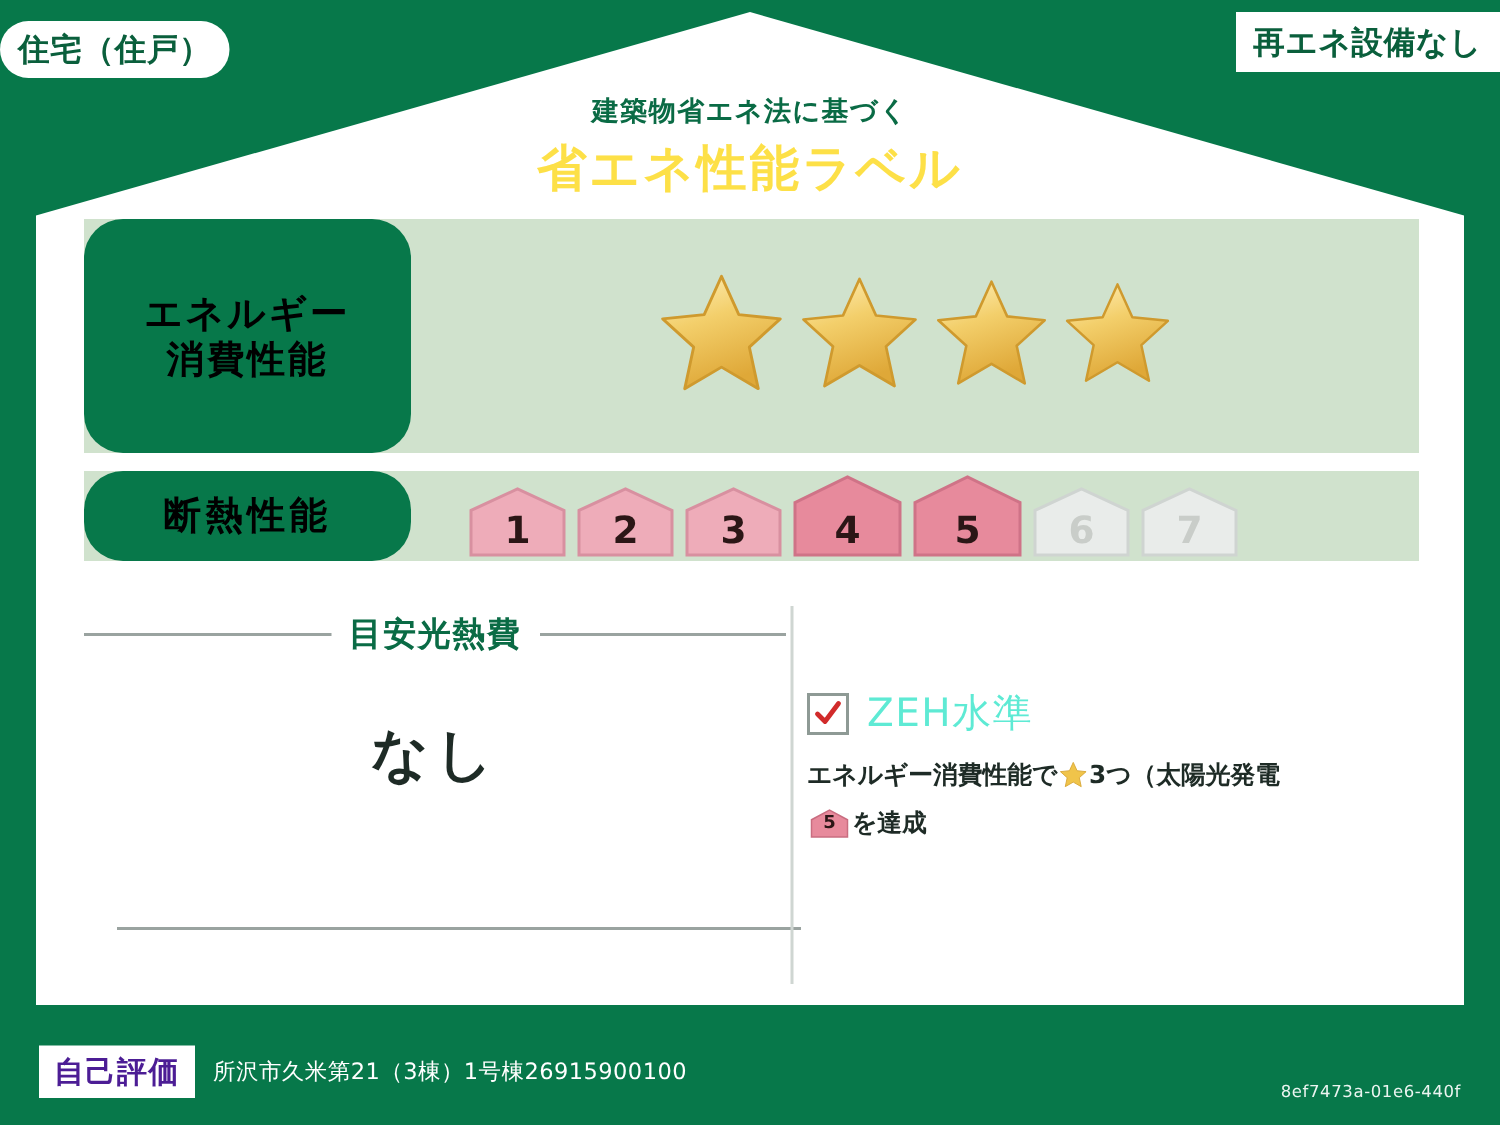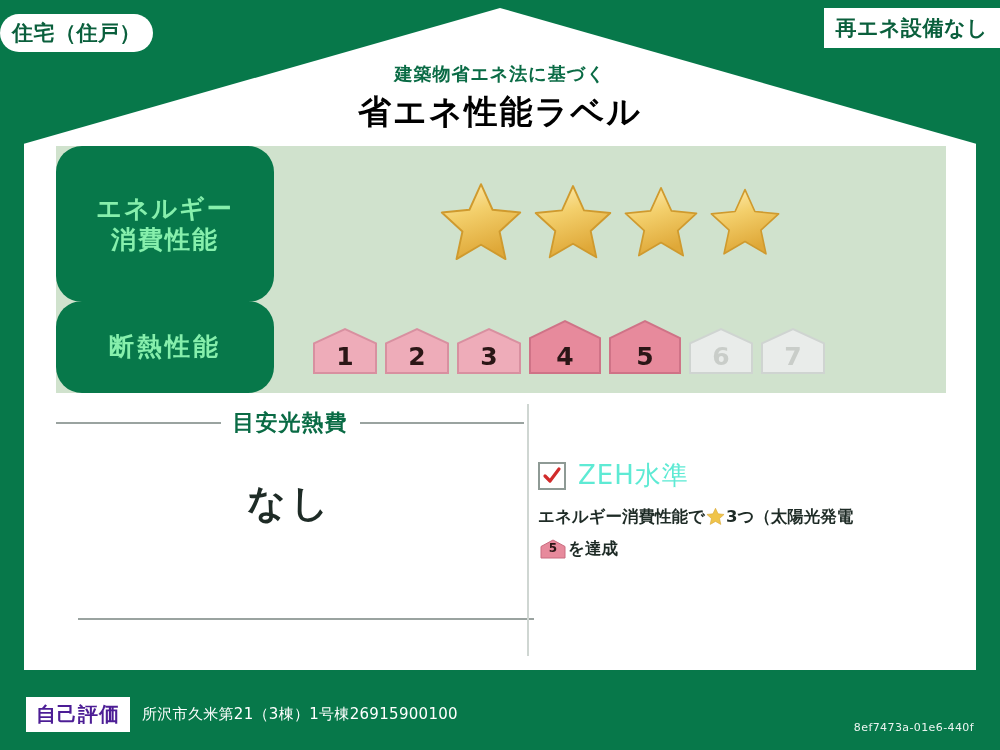--- a/index.html
+++ b/index.html
@@ -57,41 +57,41 @@
     z-index: 12;
   }
   .title-sub {
     color: #0a6b45;
     font-size: 18px;
     font-weight: bold;
     letter-spacing: 1px;
     margin-bottom: 4px;
   }
   .title-main {
-    color: #000000;
+    color: #fde047;
     font-size: 33px;
     font-weight: bold;
     letter-spacing: 2px;
     text-align: center;
   }
 
   
   .row {
     position: absolute;
     display: flex;
     align-items: stretch;
     background: #d0e2cd;
     z-index: 12;
   }
   .row-energy { left: 56px; top: 146px; width: 890px; height: 156px; }
-  .row-insul  { left: 56px; top: 301px; width: 890px; height: 92px; }
+  .row-insul  { left: 56px; top: 314px; width: 890px; height: 60px; }
 
   .row-label {
     background: #07784a;
-    color: #86efac;
+    color: #000000;
     font-weight: bold;
     display: flex;
     flex-direction: column;
     align-items: center;
     justify-content: center;
     flex: 0 0 218px;
     line-height: 1.25;
     border-radius: 26px;
   }
   .row-energy .row-label { font-size: 25px; letter-spacing: 2px; }

